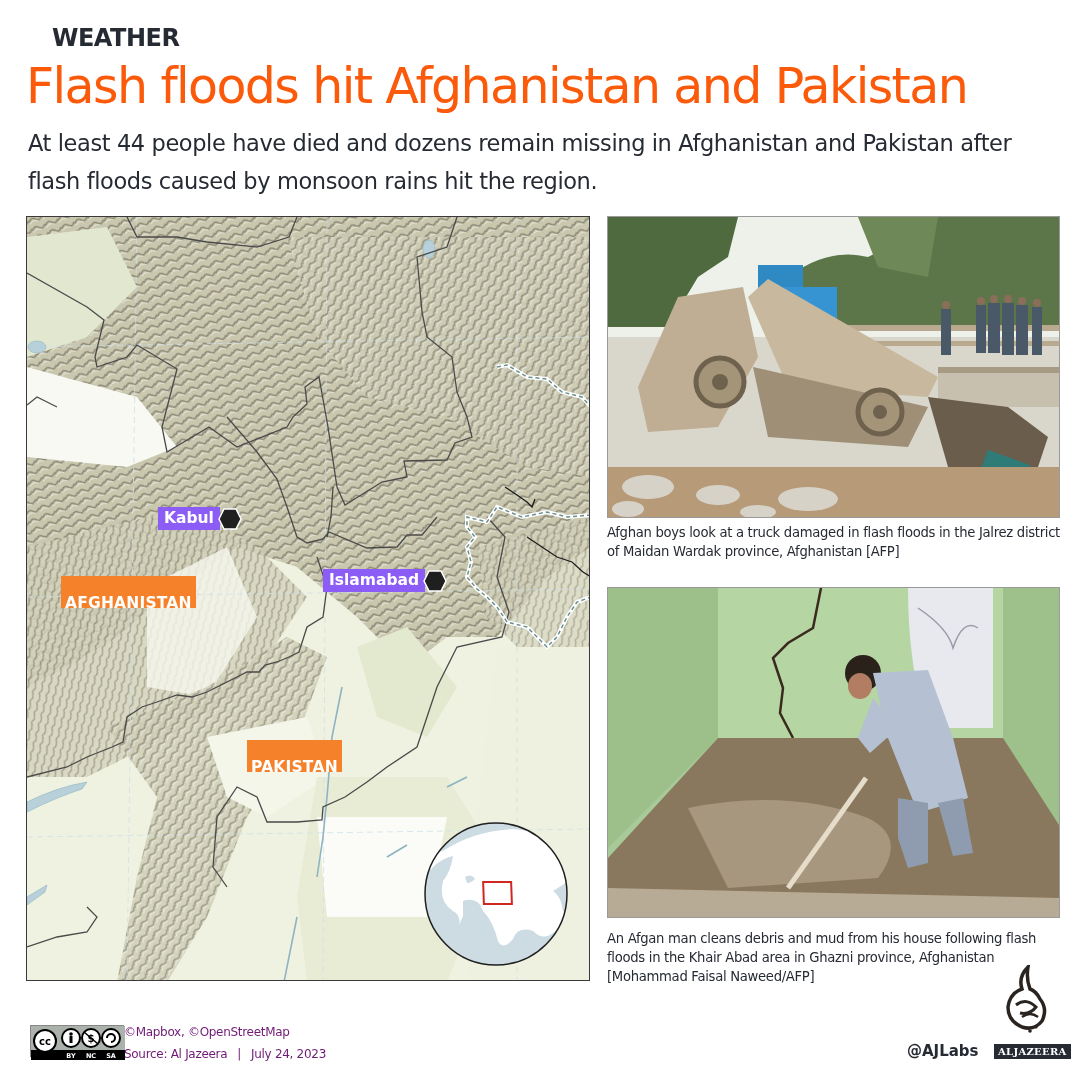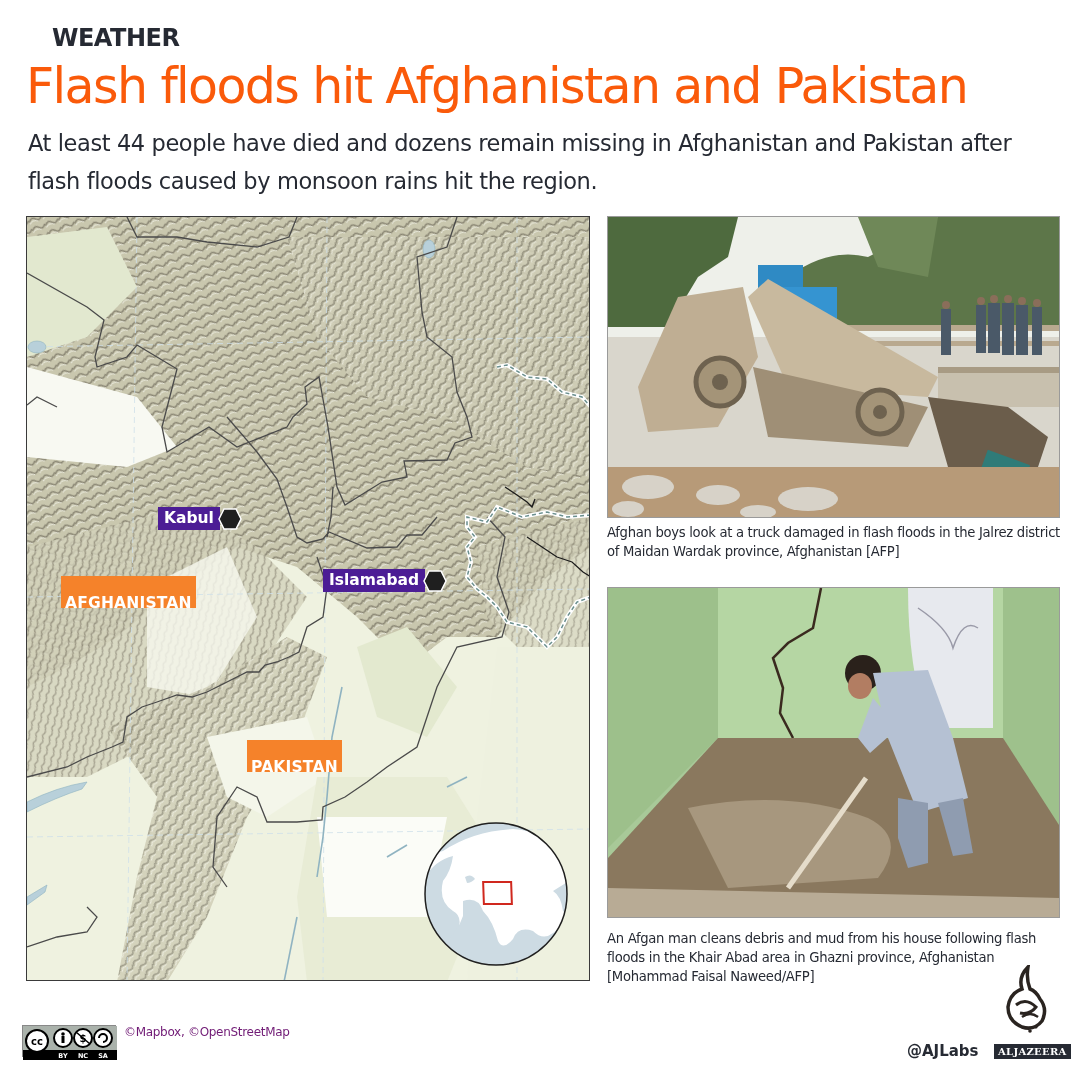--- a/index.html
+++ b/index.html
@@ -8,37 +8,37 @@
 
   .kicker { position: absolute; left: 28px; top: 24px; font-size: 24px; font-weight: bold; letter-spacing: -0.5px; color: #262a33; margin-left: 24px; }
   .title { position: absolute; left: 26px; top: 58px; font-size: 49px; font-weight: normal; color: #fa5a0a; letter-spacing: -1.6px; white-space: nowrap; }
   .subtitle { position: absolute; left: 28px; top: 124px; width: 1040px; font-size: 22.5px; line-height: 38px; color: #262a33; letter-spacing: -0.4px; }
 
   
   .map { position: absolute; left: 26px; top: 216px; width: 564px; height: 765px; border: 1.5px solid #3a3a3a; overflow: hidden; background: #eef1e2; }
   .map svg.base { position: absolute; left: 0; top: 0; }
 
   .city { position: absolute; display: flex; align-items: center; }
-  .city-label { background: #4c1d95; color: #fff; font-weight: bold; font-size: 15.5px; padding: 1px 6px 2px 6px; height: 23px; line-height: 20px; }
+  .city-label { background: #8b5cf6; color: #fff; font-weight: bold; font-size: 15.5px; padding: 1px 6px 2px 6px; height: 23px; line-height: 20px; }
   .city-marker { width: 24px; height: 22px; margin-left: -2px; }
 
   .country { position: absolute; background: #f5822a; color: #fff; font-weight: bold; font-size: 15.5px; letter-spacing: 0.2px; padding: 16px 4px; height: 22px; line-height: 22px; }
 
   .globe { position: absolute; left: 396px; top: 604px; width: 146px; height: 146px; }
 
   
   .photo { position: absolute; border: 1px solid #9a9a9a; overflow: hidden; }
   .photo1 { left: 607px; top: 216px; width: 453px; height: 302px; }
   .photo2 { left: 607px; top: 587px; width: 453px; height: 331px; }
   .caption { position: absolute; left: 607px; width: 460px; font-size: 13.2px; line-height: 19px; color: #262a33; letter-spacing: -0.3px; }
   .caption1 { top: 523px; }
   .caption2 { top: 929px; }
 
   
-  .cc-badge { position: absolute; left: 22px; top: 1025px; width: 94px; height: 32px; background: #000; border: 1px solid #888; }
+  .cc-badge { position: absolute; left: 30px; top: 1025px; width: 94px; height: 32px; background: #000; border: 1px solid #888; }
   .credits { position: absolute; left: 124px; top: 1021px; font-size: 12px; line-height: 22px; color: #701a75; letter-spacing: -0.3px; }
   .credits .sep { padding: 0 10px; }
   .handle { position: absolute; left: 907px; top: 1042px; font-size: 15px; font-weight: bold; color: #262a33; }
   .aj-logo { position: absolute; left: 1000px; top: 965px; width: 50px; height: 72px; }
   .aj-word { position: absolute; left: 994px; top: 1044px; background: #262a33; color: #fff; font-size: 10px; font-weight: bold; letter-spacing: 0.3px; padding: 2px 4px; font-family: "DejaVu Serif", serif; }
 </style>
 </head>
 <body>
 
 <div class="kicker">WEATHER</div>
@@ -273,20 +273,23 @@
     <line x1="53" y1="6" x2="67" y2="18" stroke="#000" stroke-width="1.5"></line>
     <circle cx="80" cy="12" r="9" fill="#fff" stroke="#000" stroke-width="2"></circle>
     <path d="M76 12 A4 4 0 1 1 80 16" fill="none" stroke="#000" stroke-width="2"></path>
     <text x="40" y="32" font-size="6.5" font-weight="bold" text-anchor="middle" font-family="DejaVu Sans, sans-serif" fill="#fff">BY</text>
     <text x="60" y="32" font-size="6.5" font-weight="bold" text-anchor="middle" font-family="DejaVu Sans, sans-serif" fill="#fff">NC</text>
     <text x="80" y="32" font-size="6.5" font-weight="bold" text-anchor="middle" font-family="DejaVu Sans, sans-serif" fill="#fff">SA</text>
   </svg>
 </div>
 <div class="credits">
   <div>©Mapbox, ©OpenStreetMap</div>
+  <div>
+    <span>Source: Al Jazeera</span><span class="sep">|</span><span>July 24, 2023</span>
+  </div>
 </div>
 <div class="handle">@AJLabs</div>
 <svg class="aj-logo" viewBox="0 0 50 72">
   <path d="M28 2 Q18 12 22 24 Q10 28 8 42 Q8 56 22 62 Q34 66 42 56 Q48 44 40 34 Q36 26 30 24 Q26 14 28 2 Z" fill="none" stroke="#2a2420" stroke-width="3.5"></path>
   <path d="M16 40 Q26 32 36 42 Q30 50 20 48" fill="none" stroke="#2a2420" stroke-width="3"></path>
   <path d="M22 52 Q30 46 38 52" fill="none" stroke="#2a2420" stroke-width="2.5"></path>
   <circle cx="30" cy="66" r="1.8" fill="#2a2420"></circle>
   <circle cx="36" cy="62" r="1.5" fill="#2a2420"></circle>
 </svg>
 <div class="aj-word">ALJAZEERA</div>

